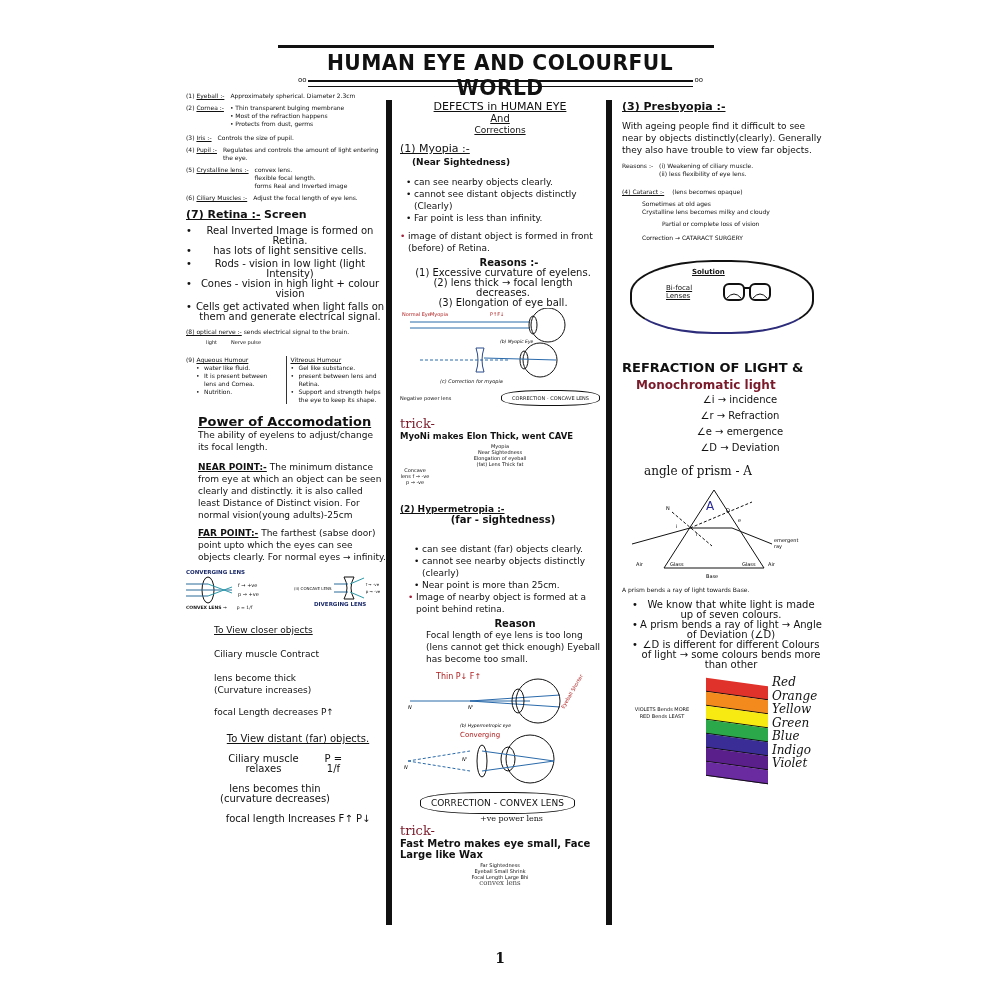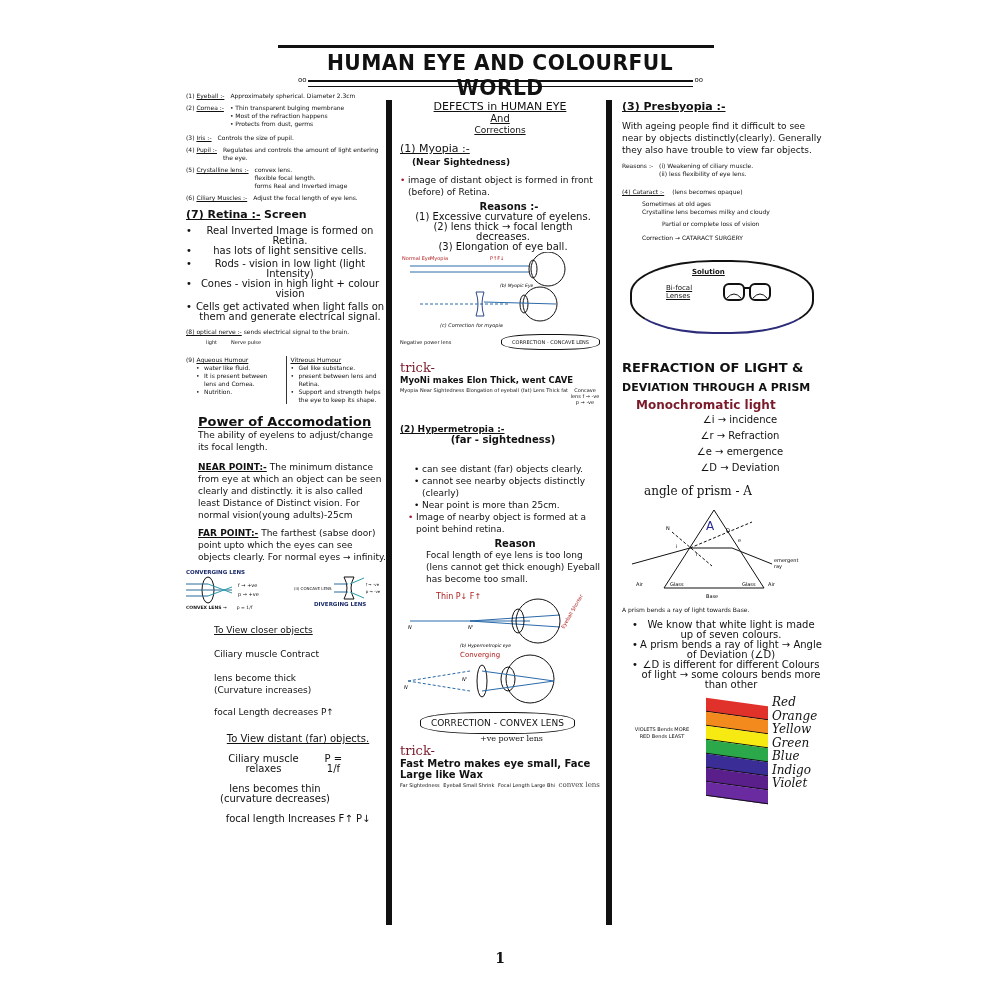--- a/index.html
+++ b/index.html
@@ -31,21 +31,21 @@
   .heading-lg{font-size:13px;font-weight:bold;text-decoration:underline;}
   .sect{margin-top:6px;}
   .twocol{display:flex;gap:4px;}
   .twocol>div{flex:1;}
   .twocol>div+div{border-left:1px solid #333;padding-left:4px;}
   svg{display:block;}
   .bubble{border:1.5px solid #111;border-radius:40%;padding:4px 10px;display:inline-block;}
   .cloud{border:2px solid #111;border-bottom-color:#2c2c7a;border-radius:45%;width:180px;height:70px;position:relative;}
   .trick{color:#7a1a2a;font-family:"DejaVu Serif",serif;font-size:13px;}
   .mnemonic{font-weight:bold;font-size:8.5px;}
-  .arrow-row{display:flex;justify-content:space-between;font-size:5px;line-height:6px;margin-top:2px;}
+  .arrow-row{display:flex;justify-content:space-between;font-size:5px;line-height:6px;margin-top:2px;flex-direction:column;}
   .arrow-row div{text-align:center;}
   .ref-title{font-weight:bold;font-size:13px;line-height:20px;}
   .mono-title{color:#7a1a2a;font-weight:bold;font-size:12px;}
   .spectrum{display:flex;align-items:flex-start;gap:4px;}
   .bands{width:62px;transform:skewY(8deg);margin-top:6px;}
   .band{height:13px;border-bottom:1.5px solid #111;}
   .band-labels{font-family:"DejaVu Serif",serif;font-style:italic;font-size:12px;line-height:13.5px;}
   .page-num{position:absolute;left:0;width:1000px;top:950px;text-align:center;font-family:"DejaVu Serif",serif;font-weight:bold;font-size:14px;}
 </style>
 </head>
@@ -219,20 +219,25 @@
   <div class="col col2" style="top:100px">
     <div style="text-align:center">
       <div class="u big">DEFECTS in HUMAN EYE</div>
       <div class="u small">And</div>
       <div class="u med">Corrections</div>
     </div>
 
     <div class="sect">
       <div class="big"><span class="u">(1) Myopia :-</span></div>
       <div class="med b" style="padding-left:12px">(Near Sightedness)</div>
+      <ul class="b-list med" style="margin-top:8px;padding-left:6px">
+        <li>can see nearby objects clearly.</li>
+        <li>cannot see distant objects distinctly (Clearly)</li>
+        <li>Far point is less than infinity.</li>
+      </ul>
       <ul class="b-list star med" style="margin-top:6px">
         <li>image of distant object is formed in front (before) of Retina.</li>
       </ul>
       <div class="small b" style="padding-left:18px;margin-top:4px">Reasons :-</div>
       <div class="small" style="padding-left:6px">
         <div>(1) Excessive curvature of eyelens.</div>
         <div>(2) lens thick → focal length decreases.</div>
         <div>(3) Elongation of eye ball.</div>
       </div>
       <svg width="190" height="70">
@@ -349,21 +354,20 @@
         <rect x="2" y="4" width="20" height="16" rx="5" fill="none" stroke="#111" stroke-width="2"></rect>
         <rect x="28" y="4" width="20" height="16" rx="5" fill="none" stroke="#111" stroke-width="2"></rect>
         <line x1="22" y1="8" x2="28" y2="8" stroke="#111" stroke-width="2"></line>
         <path d="M5 18 Q12 10 19 18" fill="none" stroke="#111"></path>
           <path d="M31 18 Q38 10 45 18" fill="none" stroke="#111"></path>
       </svg>
     </div>
 
     <div class="sect" style="margin-top:24px">
       <div class="ref-title">REFRACTION OF LIGHT &amp;</div>
-      <div class="ref-title" style="font-size:11px">DEVIATION THROUGH A PRISM</div>
       <div class="mono-title" style="padding-left:14px;">Monochromatic light</div>
       <div class="small" style="padding-left:36px;line-height:16px">
         <div>∠i → incidence</div>
         <div>∠r → Refraction</div>
         <div>∠e → emergence</div>
         <div>∠D → Deviation</div>
       </div>
       <div style="font-family:'DejaVu Serif',serif;font-size:12px;padding-left:22px;margin-top:8px">angle of prism - A</div>
       <svg width="190" height="100" style="margin-top:4px">
         <polygon points="92,8 42,86 142,86" fill="none" stroke="#111"></polygon>

